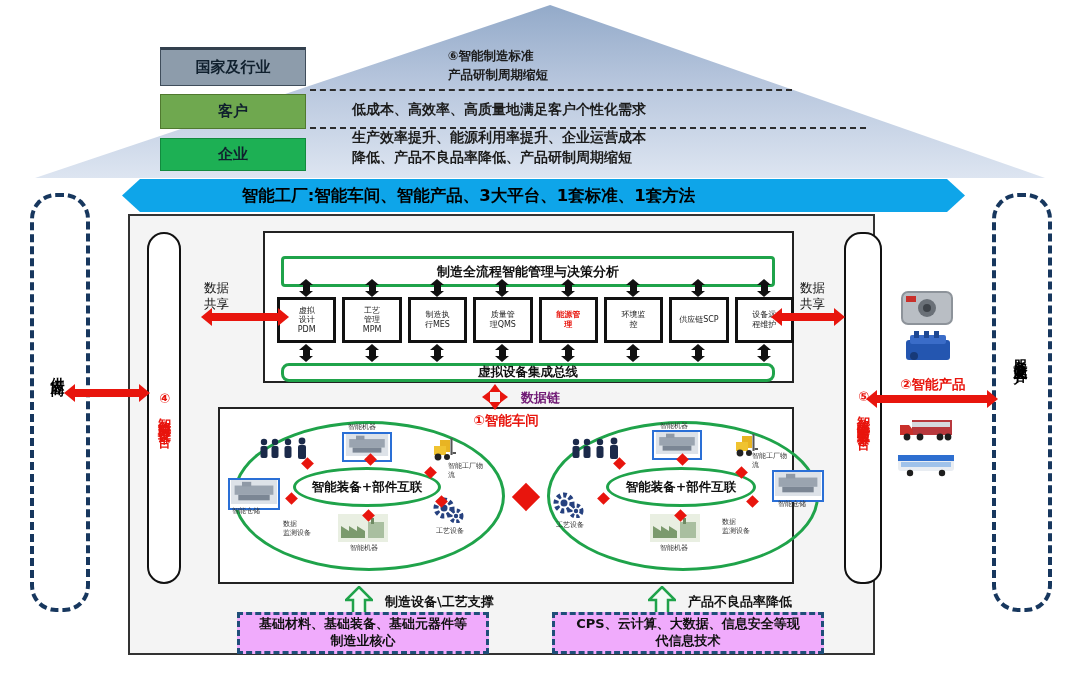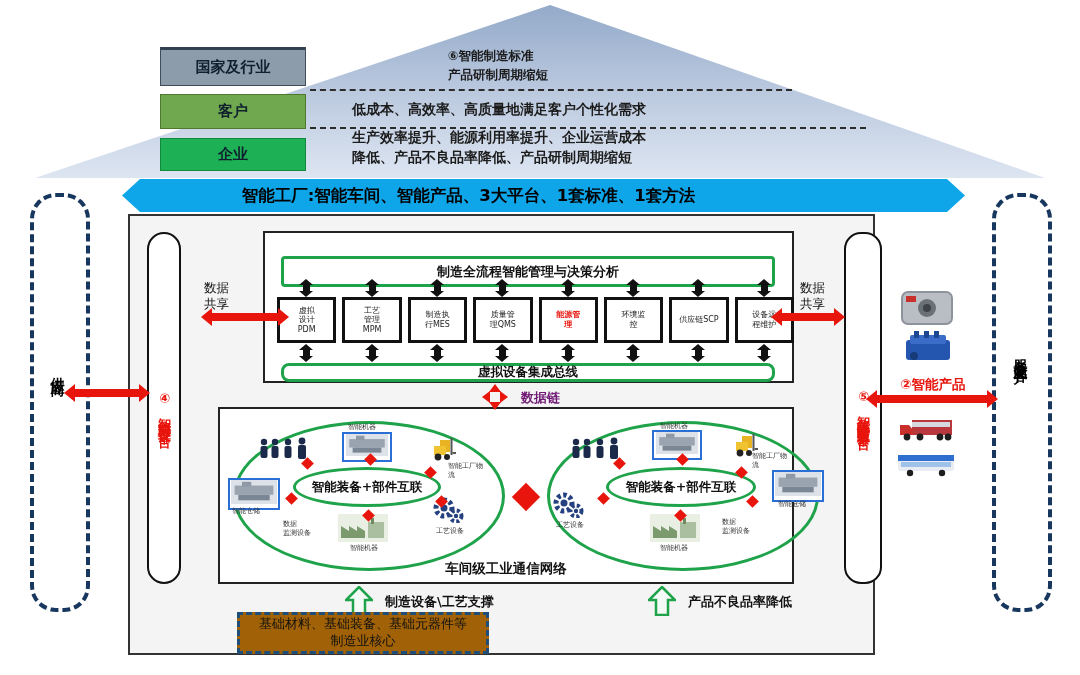--- a/index.html
+++ b/index.html
@@ -101,23 +101,23 @@
   .net-label { position:absolute; left:218px; top:560px; width:576px; text-align:center;
     font-weight:bold; font-size:13.5px; color:#111; z-index:5; }
 
   .cl-item { position:absolute; z-index:4; }
   .cl-label { position:absolute; font-size:7px; line-height:1.25; color:#333; white-space:pre-line; z-index:5; }
   .photo-frame { border:2px solid #2a6fd6; background:#fff; display:block; }
 
   
   .sup-arrow { position:absolute; z-index:3; }
   .sup-label { position:absolute; font-weight:bold; font-size:13px; color:#111; z-index:3; }
-  .dash-box { position:absolute; top:612px; height:42px; background:#a16207; border:3px dashed #1f4e79;
+  .dash-box { position:absolute; top:612px; height:42px; background:#f0abfc; border:3px dashed #1f4e79;
     display:flex; align-items:center; justify-content:center; text-align:center;
-    font-weight:normal; font-size:13px; line-height:1.3; color:#111; white-space:pre-line; z-index:3; }
+    font-weight:bold; font-size:13px; line-height:1.3; color:#111; white-space:pre-line; z-index:3; }
   .db-left { left:237px; width:252px; } .db-right { left:552px; width:272px; }
 
   
   .side-dash { position:absolute; top:193px; width:60px; height:419px; border:4px dashed #17375e;
     border-radius:26px; z-index:1; background:transparent; }
   .sd-left { left:30px; } .sd-right { left:992px; }
   .side-text { position:absolute; font-weight:bold; font-size:14px; color:#000; z-index:2; }
   .red-label { position:absolute; color:#e8150d; font-weight:bold; font-size:13.5px; z-index:5; }
 
   .prod { position:absolute; z-index:4; }
@@ -251,26 +251,26 @@
 
   <div class="dchain">
     <i class="dc-up"></i>
       <i class="dc-down"></i>
       <i class="dc-left"></i>
       <i class="dc-right"></i>
   </div>
   <div class="dchain-label" style="white-space: pre-line;">数据链</div>
 
   <div class="shop-box"></div>
+  <div class="shop-title" style="white-space: pre-line;">①智能车间</div>
   <div class="ellipse el-left"></div>
   <div class="ellipse el-right"></div>
   <div class="inner-ellipse ie-left" style="white-space: pre-line;">智能装备+部件互联</div>
   <div class="inner-ellipse ie-right" style="white-space: pre-line;">智能装备+部件互联</div>
   <div class="rdiamond"></div>
-  <div class="net-label" style="white-space: pre-line;">车间级工业通信网络</div>
 
   <div class="cl-item" style="left:258px;top:437px;">
     <svg width="52" height="26" viewBox="0 0 52 26">
         <g fill="#1b2a4a">
           <circle cx="6" cy="5" r="3.2"></circle>
           <rect x="2.5" y="9" width="7" height="12" rx="2"></rect>
           <circle cx="17" cy="5" r="3.2"></circle>
           <rect x="13.5" y="9" width="7" height="12" rx="2"></rect>
           <circle cx="30" cy="5" r="3.2"></circle>
           <rect x="26.5" y="9" width="7" height="12" rx="2"></rect>
@@ -453,14 +453,16 @@
   </div>
   <div class="sup-label" style="left: 385px; top: 593px; white-space: pre-line;">制造设备\工艺支撑</div>
   <div class="sup-arrow" style="left:648px;top:586px;">
     <svg width="28" height="30" viewBox="0 0 28 30">
         <polygon points="14,1 27,14 20,14 20,29 8,29 8,14 1,14" fill="#f4fbf6" stroke="#1fa34a" stroke-width="2.5"></polygon>
       </svg>
   </div>
   <div class="sup-label" style="left: 688px; top: 593px; white-space: pre-line;">产品不良品率降低</div>
   <div class="dash-box db-left" style="white-space: pre-line;">基础材料、基础装备、基础元器件等
 制造业核心</div>
+  <div class="dash-box db-right" style="white-space: pre-line;">CPS、云计算、大数据、信息安全等现
+代信息技术</div>
 
 </div>
 
 </body></html>

